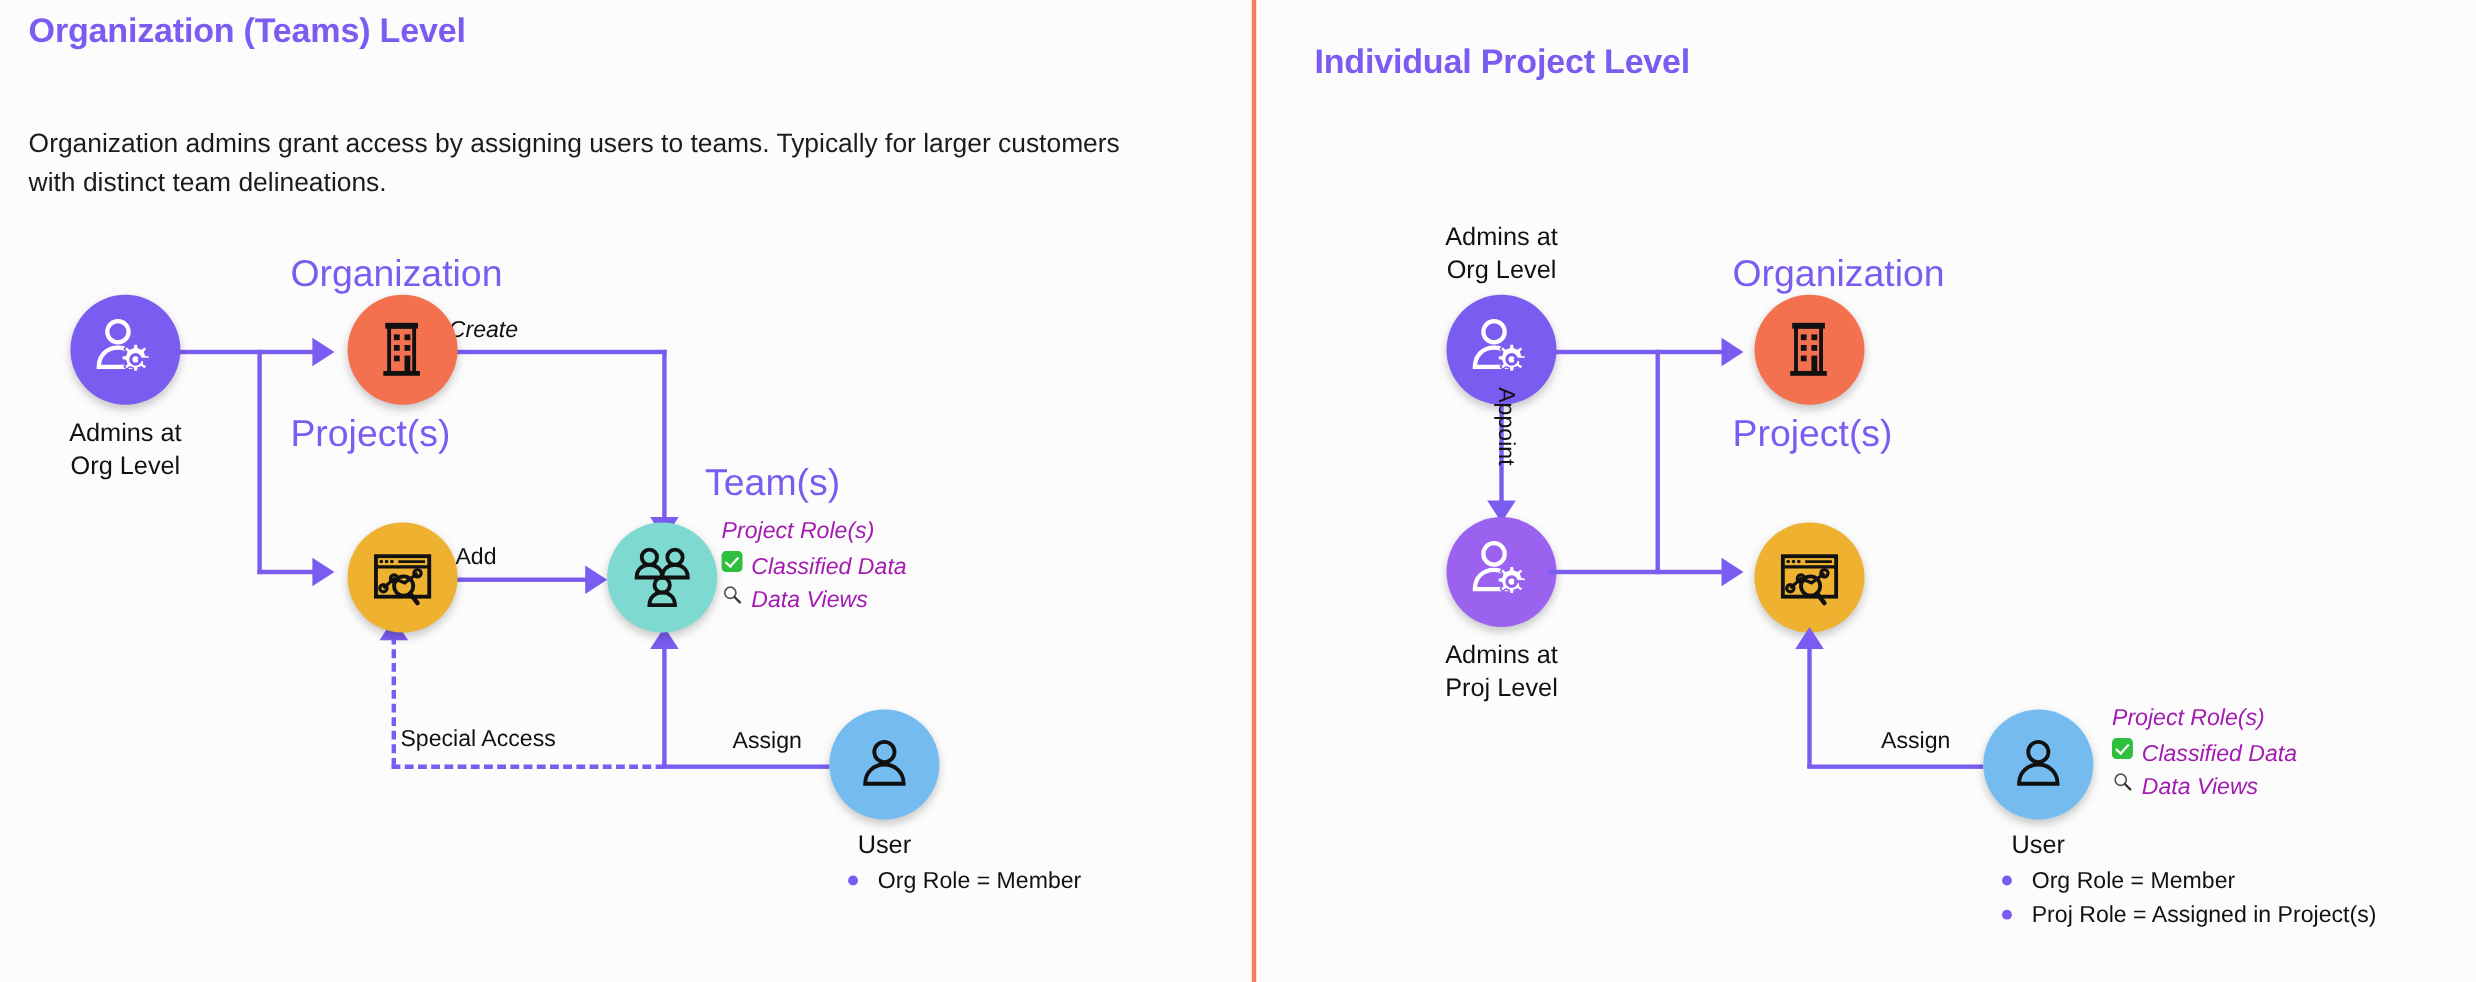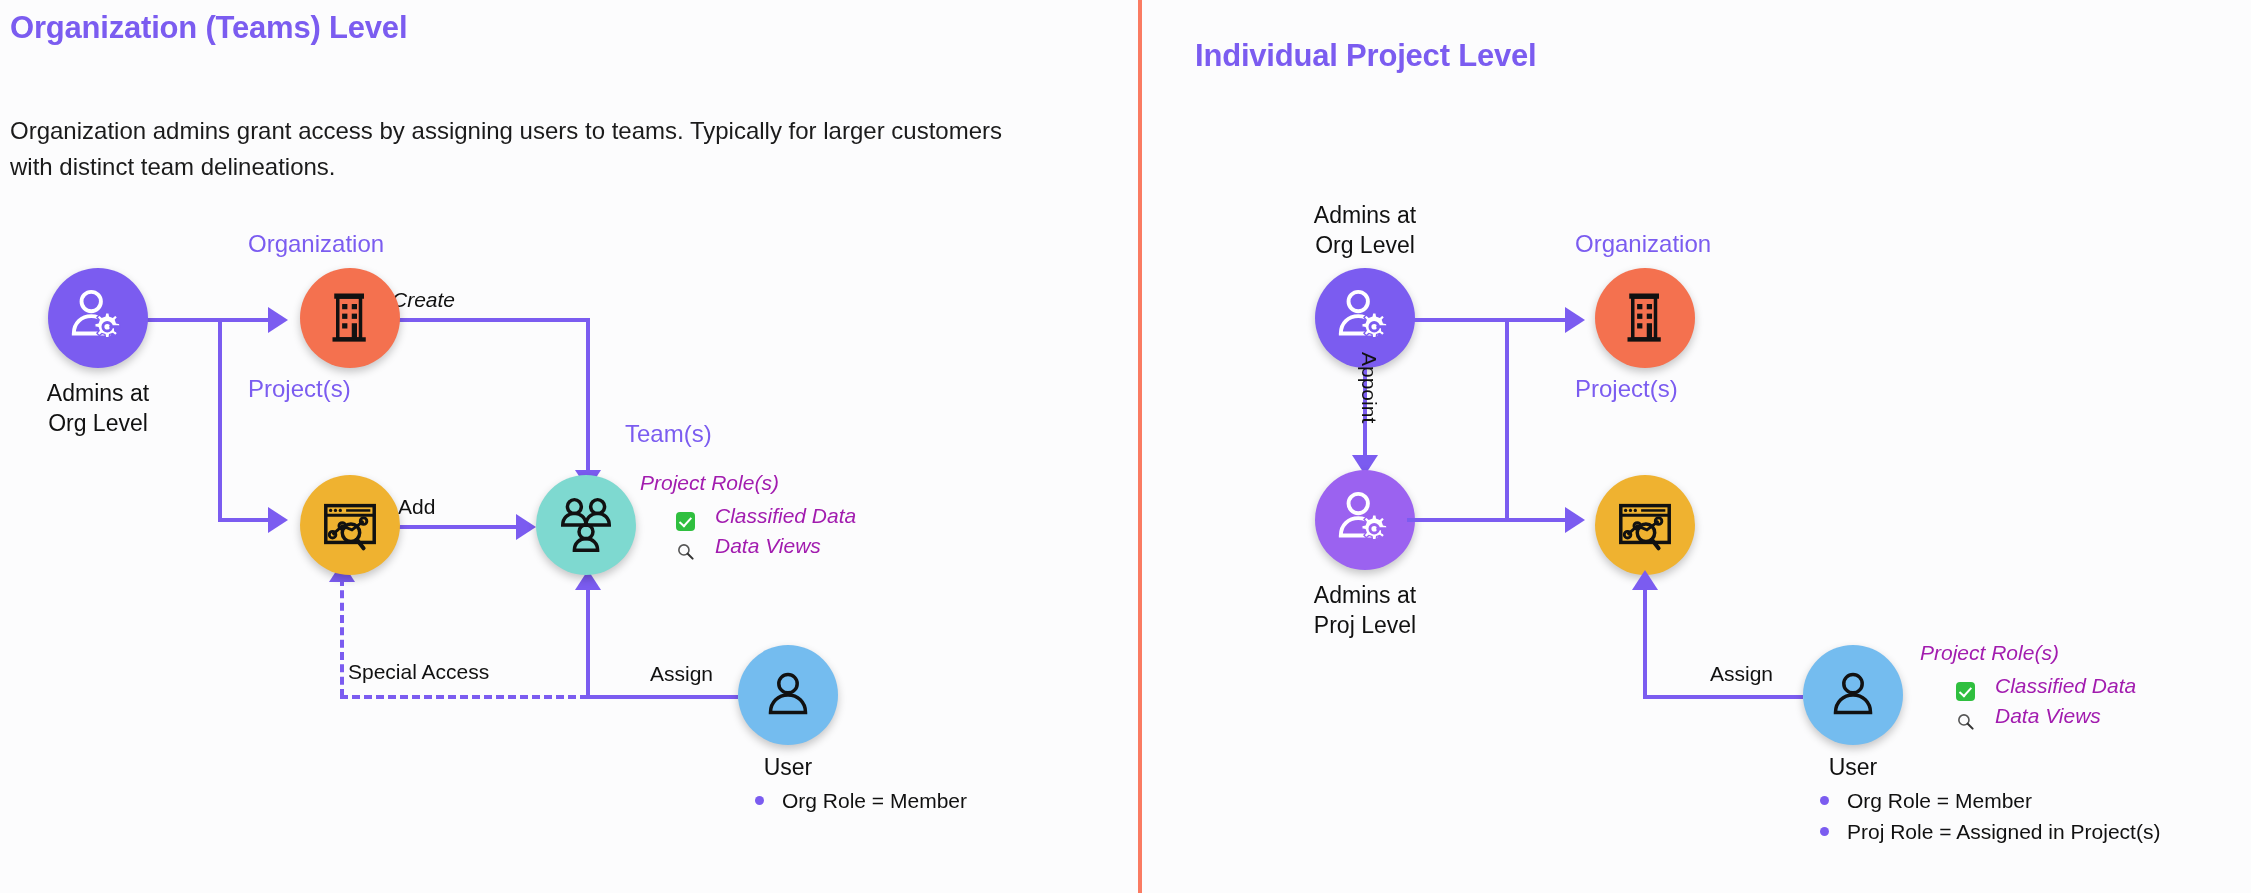--- a/index.html
+++ b/index.html
@@ -14,21 +14,21 @@
     font-family: "Liberation Sans", sans-serif;
     color: #1a1a1a;
     position: relative;
     overflow: hidden;
   }
   .panel {
     position: absolute;
     top: 0;
     height: 893px;
   }
-  #panel-left  { left: 0;      width: 1130px; }
+  #panel-left  { left: 16px;      width: 1130px; }
   #panel-right { left: 1185px; width: 1066px; }
 
   .divider {
     position: absolute;
     left: 1138px;
     top: 0px;
     width: 4px;
     height: 893px;
     background: #FA7B62;
   }
@@ -64,21 +64,21 @@
   .node-label {
     position: absolute;
     font-size: 23px;
     line-height: 30px;
     color: #111;
     text-align: center;
     white-space: pre-line;
   }
   .cat-label {
     position: absolute;
-    font-size: 24px;
+    font-size: 34px;
     color: #7B5CF0;
     white-space: nowrap;
   }
   .edge-label {
     position: absolute;
     font-size: 21px;
     color: #111;
     background: transparent;
     white-space: nowrap;
   }
@@ -126,21 +126,21 @@
 
   
   .roles {
     position: absolute;
     font-size: 21px;
     line-height: 30px;
     color: #a21caf;
     font-style: italic;
   }
   .roles .rtitle { margin-bottom: 3px; }
-  .roles .rrow { display: flex; align-items: flex-end; gap: 20px; white-space: nowrap; margin-left: 36px; }
+  .roles .rrow { display: flex; align-items: flex-start; gap: 8px; white-space: nowrap; }
   .chk {
     width: 19px; height: 19px;
     background: #2fbf3f;
     border-radius: 4px;
     display: inline-flex;
     align-items: center;
     justify-content: center;
     flex: none;
   }
   .chk:after {

